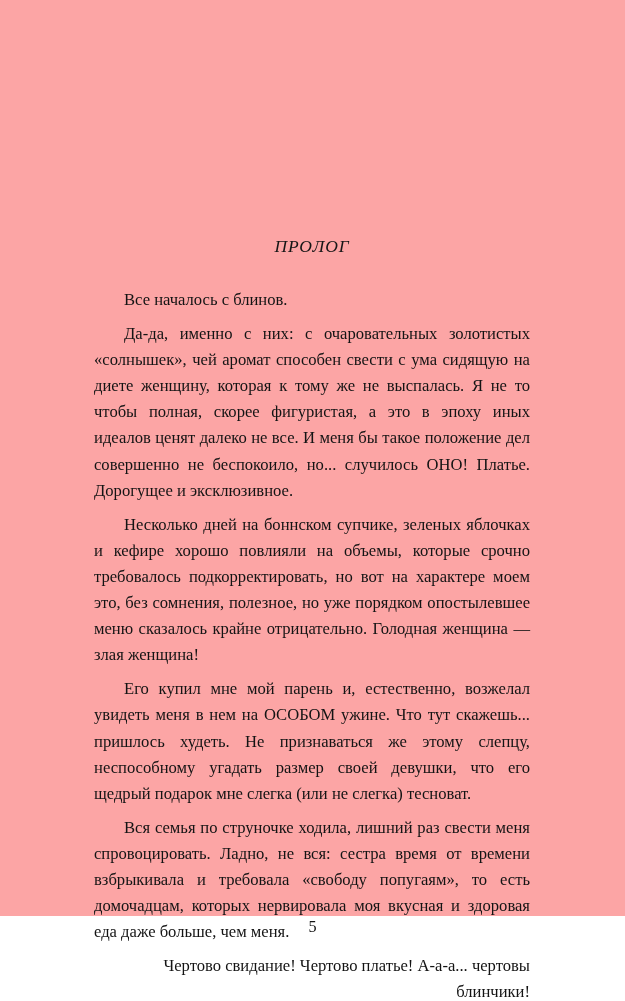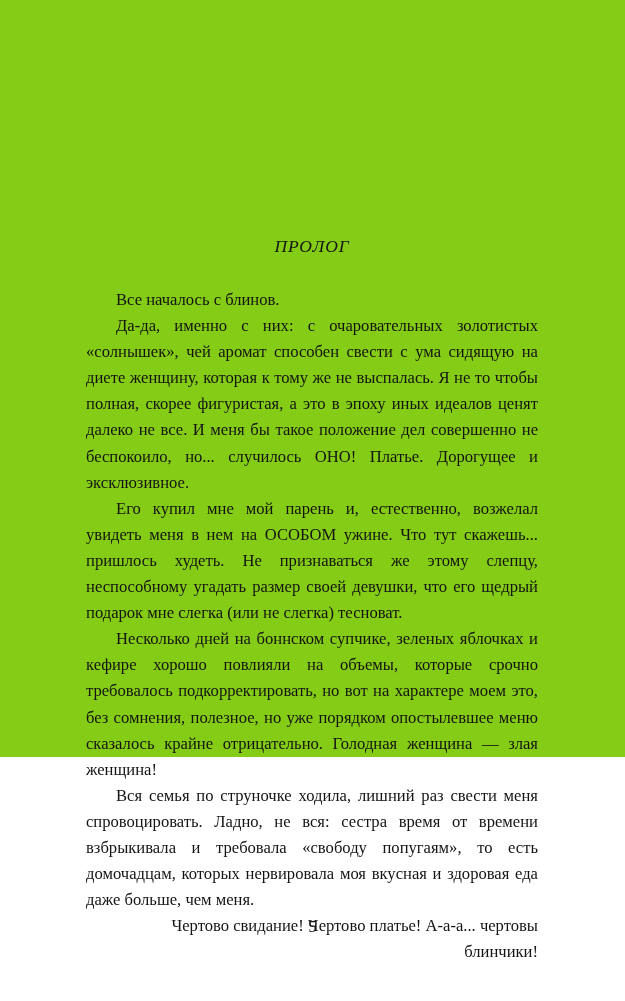--- a/index.html
+++ b/index.html
@@ -10,42 +10,42 @@
   body {
     width: 625px;
     height: 1001px;
     overflow: hidden;
     font-family: "Liberation Serif", serif;
     color: #1a1a1a;
   }
   .page {
     position: relative;
     width: 625px;
-    height: 757px;
-    background: #84cc16;
+    height: 916px;
+    background: #fca5a5;
     box-sizing: border-box;
   }
   .content {
     position: absolute;
     left: 86px;
     top: 236px;
     width: 452px;
   }
   .chapter-title {
     font-family: "Liberation Serif", serif;
     font-style: italic;
     font-weight: 400;
     font-size: 17.5px;
     letter-spacing: 0.9px;
     text-align: center;
     margin: 0 0 30px 0;
     color: #161616;
   }
   .body-text p {
-    margin: 0;
+    margin: 8px;
     font-size: 16.6px;
     line-height: 26.1px;
     text-align: justify;
     text-indent: 30px;
     color: #141414;
     hyphens: none;
     -webkit-hyphens: none;
   }
   .body-text p:last-child {
     text-align: right;
@@ -62,20 +62,20 @@
 </style>
 </head>
 <body>
 
 <div class="page">
   <div class="content">
     <h1 class="chapter-title">ПРОЛОГ</h1>
     <div class="body-text">
       <p>Все началось с блинов.</p>
       <p>Да-да, именно с них: с очаровательных золотистых «солнышек», чей аромат способен свести с ума сидящую на диете женщину, которая к тому же не выспалась. Я не то чтобы полная, скорее фигуристая, а это в эпоху иных идеалов ценят далеко не все. И меня бы такое положение дел совершенно не беспокоило, но... случилось ОНО! Платье. Дорогущее и эксклюзивное.</p>
+      <p>Несколько дней на боннском супчике, зеленых яблочках и кефире хорошо повлияли на объемы, которые срочно требовалось подкорректировать, но вот на характере моем это, без сомнения, полезное, но уже порядком опостылевшее меню сказалось крайне отрицательно. Голодная женщина — злая женщина!</p>
       <p>Его купил мне мой парень и, естественно, возжелал увидеть меня в нем на ОСОБОМ ужине. Что тут скажешь... пришлось худеть. Не признаваться же этому слепцу, неспособному угадать размер своей девушки, что его щедрый подарок мне слегка (или не слегка) тесноват.</p>
-      <p>Несколько дней на боннском супчике, зеленых яблочках и кефире хорошо повлияли на объемы, которые срочно требовалось подкорректировать, но вот на характере моем это, без сомнения, полезное, но уже порядком опостылевшее меню сказалось крайне отрицательно. Голодная женщина — злая женщина!</p>
       <p>Вся семья по струночке ходила, лишний раз свести меня спровоцировать. Ладно, не вся: сестра время от времени взбрыкивала и требовала «свободу попугаям», то есть домочадцам, которых нервировала моя вкусная и здоровая еда даже больше, чем меня.</p>
       <p>Чертово свидание! Чертово платье! А-а-а... чертовы блинчики!</p>
     </div>
   </div>
   <div class="folio">5</div>
 </div>
 
 </body></html>

